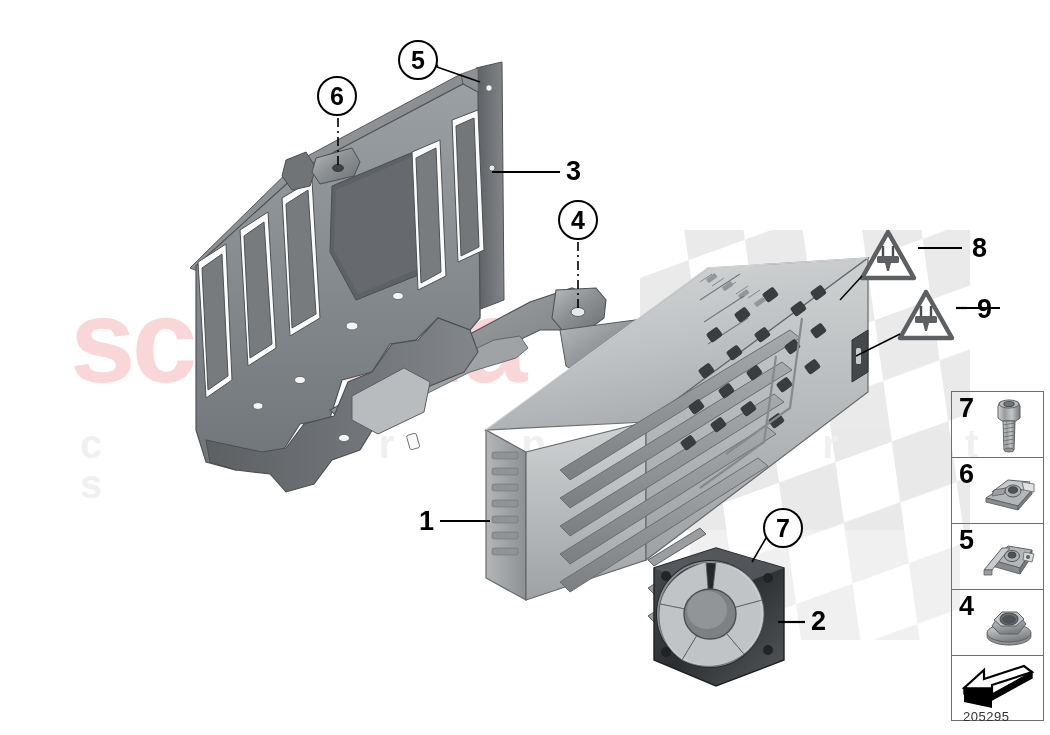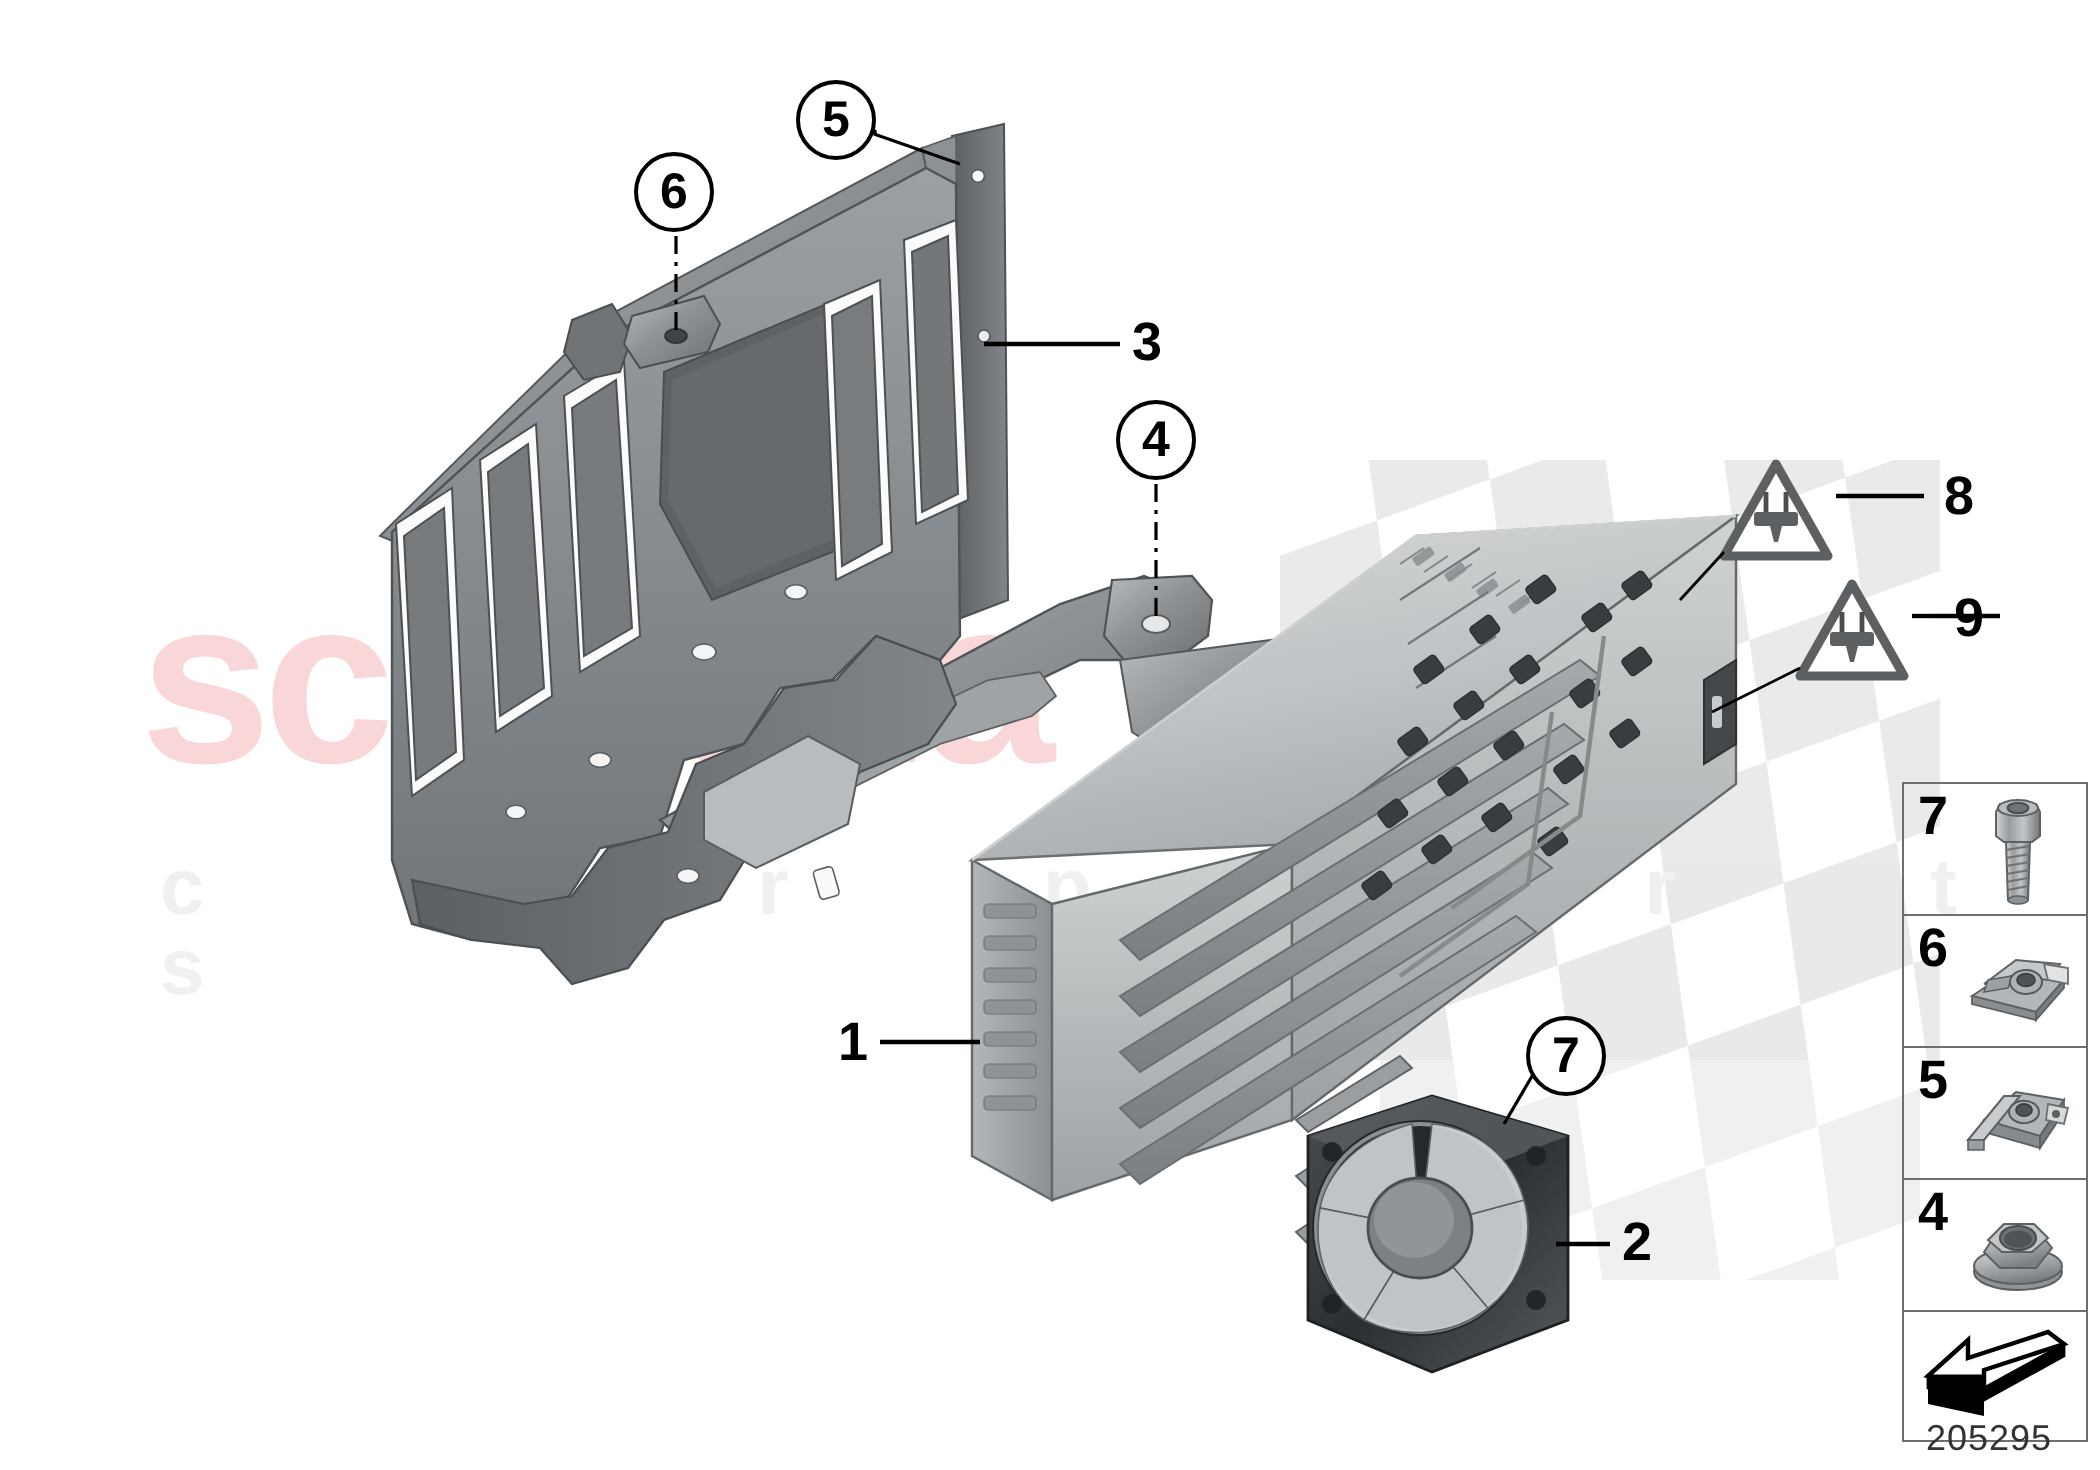--- a/index.html
+++ b/index.html
@@ -106,21 +106,21 @@
     position: absolute;
     right: 3px;
     top: 2px;
     width: 62px;
     height: 62px;
   }
   .refnum {
     position: absolute;
     left: 963px;
     top: 709px;
-    font-size: 18px;
+    font-size: 13px;
     color: #333;
     font-family: "Liberation Sans", sans-serif;
     letter-spacing: 0.5px;
   }
   svg { display: block; }
   .nosel { user-select: none; }
 </style>
 </head>
 <body>
 

